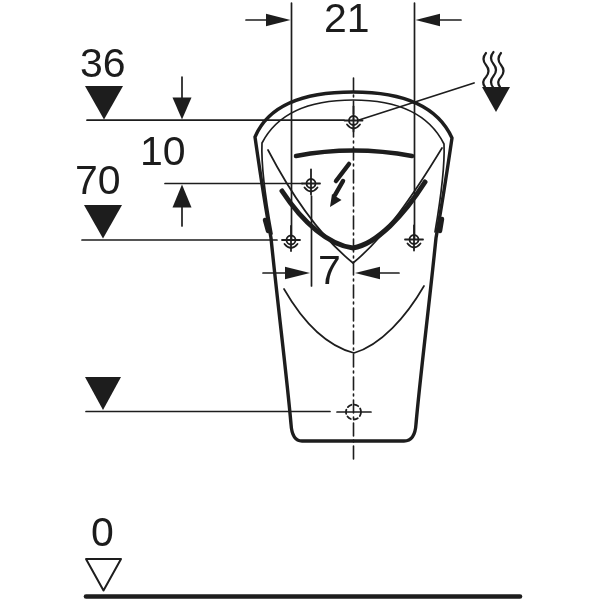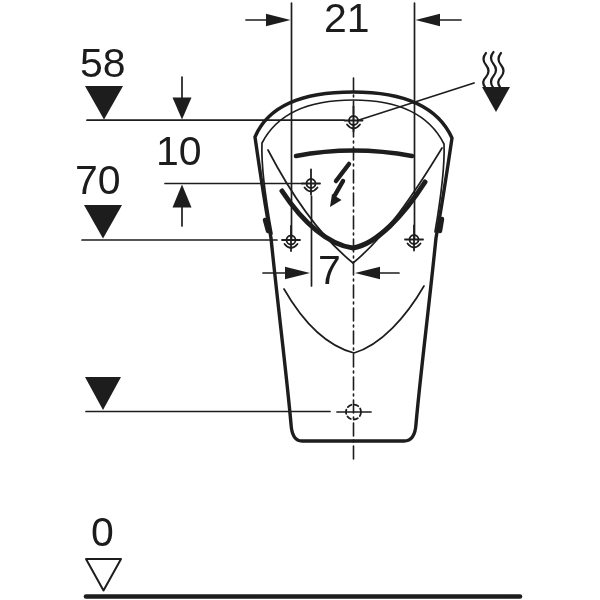--- a/index.html
+++ b/index.html
@@ -117,19 +117,19 @@
       <g stroke-width="2.2">
         <path d="M 486,53 q -5,6 0,12 q 5,6 0,12 q -5,5 -1,10"></path>
         <path d="M 493.5,52 q -5,6 0,12 q 5,6 0,12 q -5,6 0,12"></path>
         <path d="M 501,53 q -5,6 0,12 q 5,6 0,12 q -5,5 -1,10"></path>
         <polygon fill="#1d1d1d" stroke="none" points="482,87 510,87 496,112"></polygon>
       </g>
     </g>
   </svg>
 
   <div class="dim-label" style="left:324px;top:-2px;">21</div>
-  <div class="dim-label" style="left:80px;top:43px;">58</div>
-  <div class="dim-label" style="left:156px;top:131px;">10</div>
+  <div class="dim-label" style="left:80px;top:43px;">36</div>
+  <div class="dim-label" style="left:140px;top:131px;">10</div>
   <div class="dim-label" style="left:75px;top:160px;">70</div>
   <div class="dim-label" style="left:318px;top:250px;">7</div>
   <div class="dim-label" style="left:91px;top:512px;">0</div>
 
 </div>
 
 </body></html>

